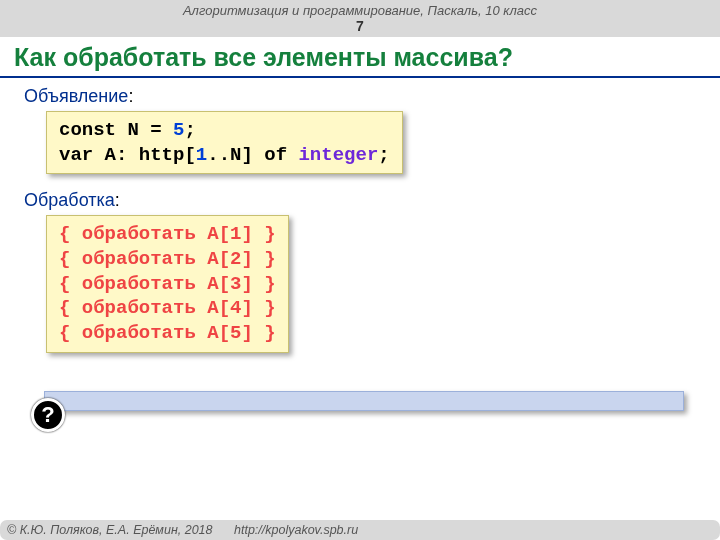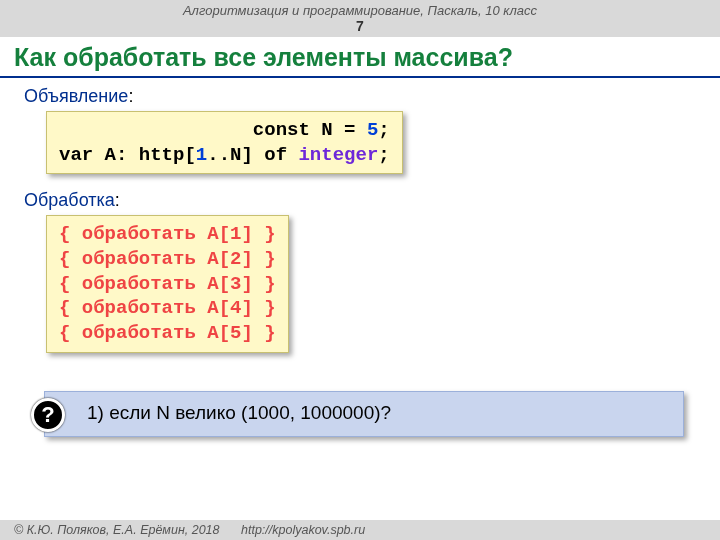--- a/index.html
+++ b/index.html
@@ -51,21 +51,21 @@
     font-size: 19px;
     font-weight: bold;
     line-height: 1.3;
     margin: 0 0 12px 32px;
     display: inline-block;
   }
   .kw { color: #000; }
   .num { color: #0040d6; }
   .type { color: #6d28d9; }
   .green { color: #ef4444; }
-  .code-line { white-space: pre; text-align: right; }
+  .code-line { white-space: pre; }
   .question-box {
     background: #c9d5ee;
     border: 1px solid #9bb0da;
     box-shadow: 3px 3px 5px rgba(0,0,0,0.35);
     margin: 26px 0 0 30px;
     padding: 8px 18px 10px 42px;
     font-size: 19px;
     color: #000;
     position: relative;
     width: 640px;
@@ -87,24 +87,25 @@
     align-items: center;
     justify-content: center;
     box-shadow: 0 0 2px #000;
   }
   .footer {
     position: absolute;
     bottom: 0;
     left: 0;
     right: 0;
     background: #d9d9d9;
-    padding: 3px 14px;
+    padding: 3px 7px;
     font-size: 12.5px;
     font-style: italic;
     color: #555;
+    border-radius: 7px;
   }
   .footer .link { margin-left: 18px; }
 </style>
 </head>
 <body>
 
 <div class="header-bar">
   <span>Алгоритмизация и программирование, Паскаль, 10 класс</span>
   <span class="page-num">7</span>
 </div>
@@ -129,21 +130,20 @@
   <div class="code-box">
     <div class="code-line"><span class="green">{ обработать A[</span><span class="green">1</span><span class="green">] }</span></div>
     <div class="code-line"><span class="green">{ обработать A[</span><span class="green">2</span><span class="green">] }</span></div>
     <div class="code-line"><span class="green">{ обработать A[</span><span class="green">3</span><span class="green">] }</span></div>
     <div class="code-line"><span class="green">{ обработать A[</span><span class="green">4</span><span class="green">] }</span></div>
     <div class="code-line"><span class="green">{ обработать A[</span><span class="green">5</span><span class="green">] }</span></div>
   </div>
 
   <div class="question-box">
     <div class="q-icon">?</div>
-    <div class="line">1) если N велико (1000, 1000000)?</div>
   </div>
 
 </div>
 
 <div class="footer">
   <span>© К.Ю. Поляков, Е.А. Ерёмин, 2018</span>
   <span class="link">http://kpolyakov.spb.ru</span>
 </div>
 
 </body></html>

